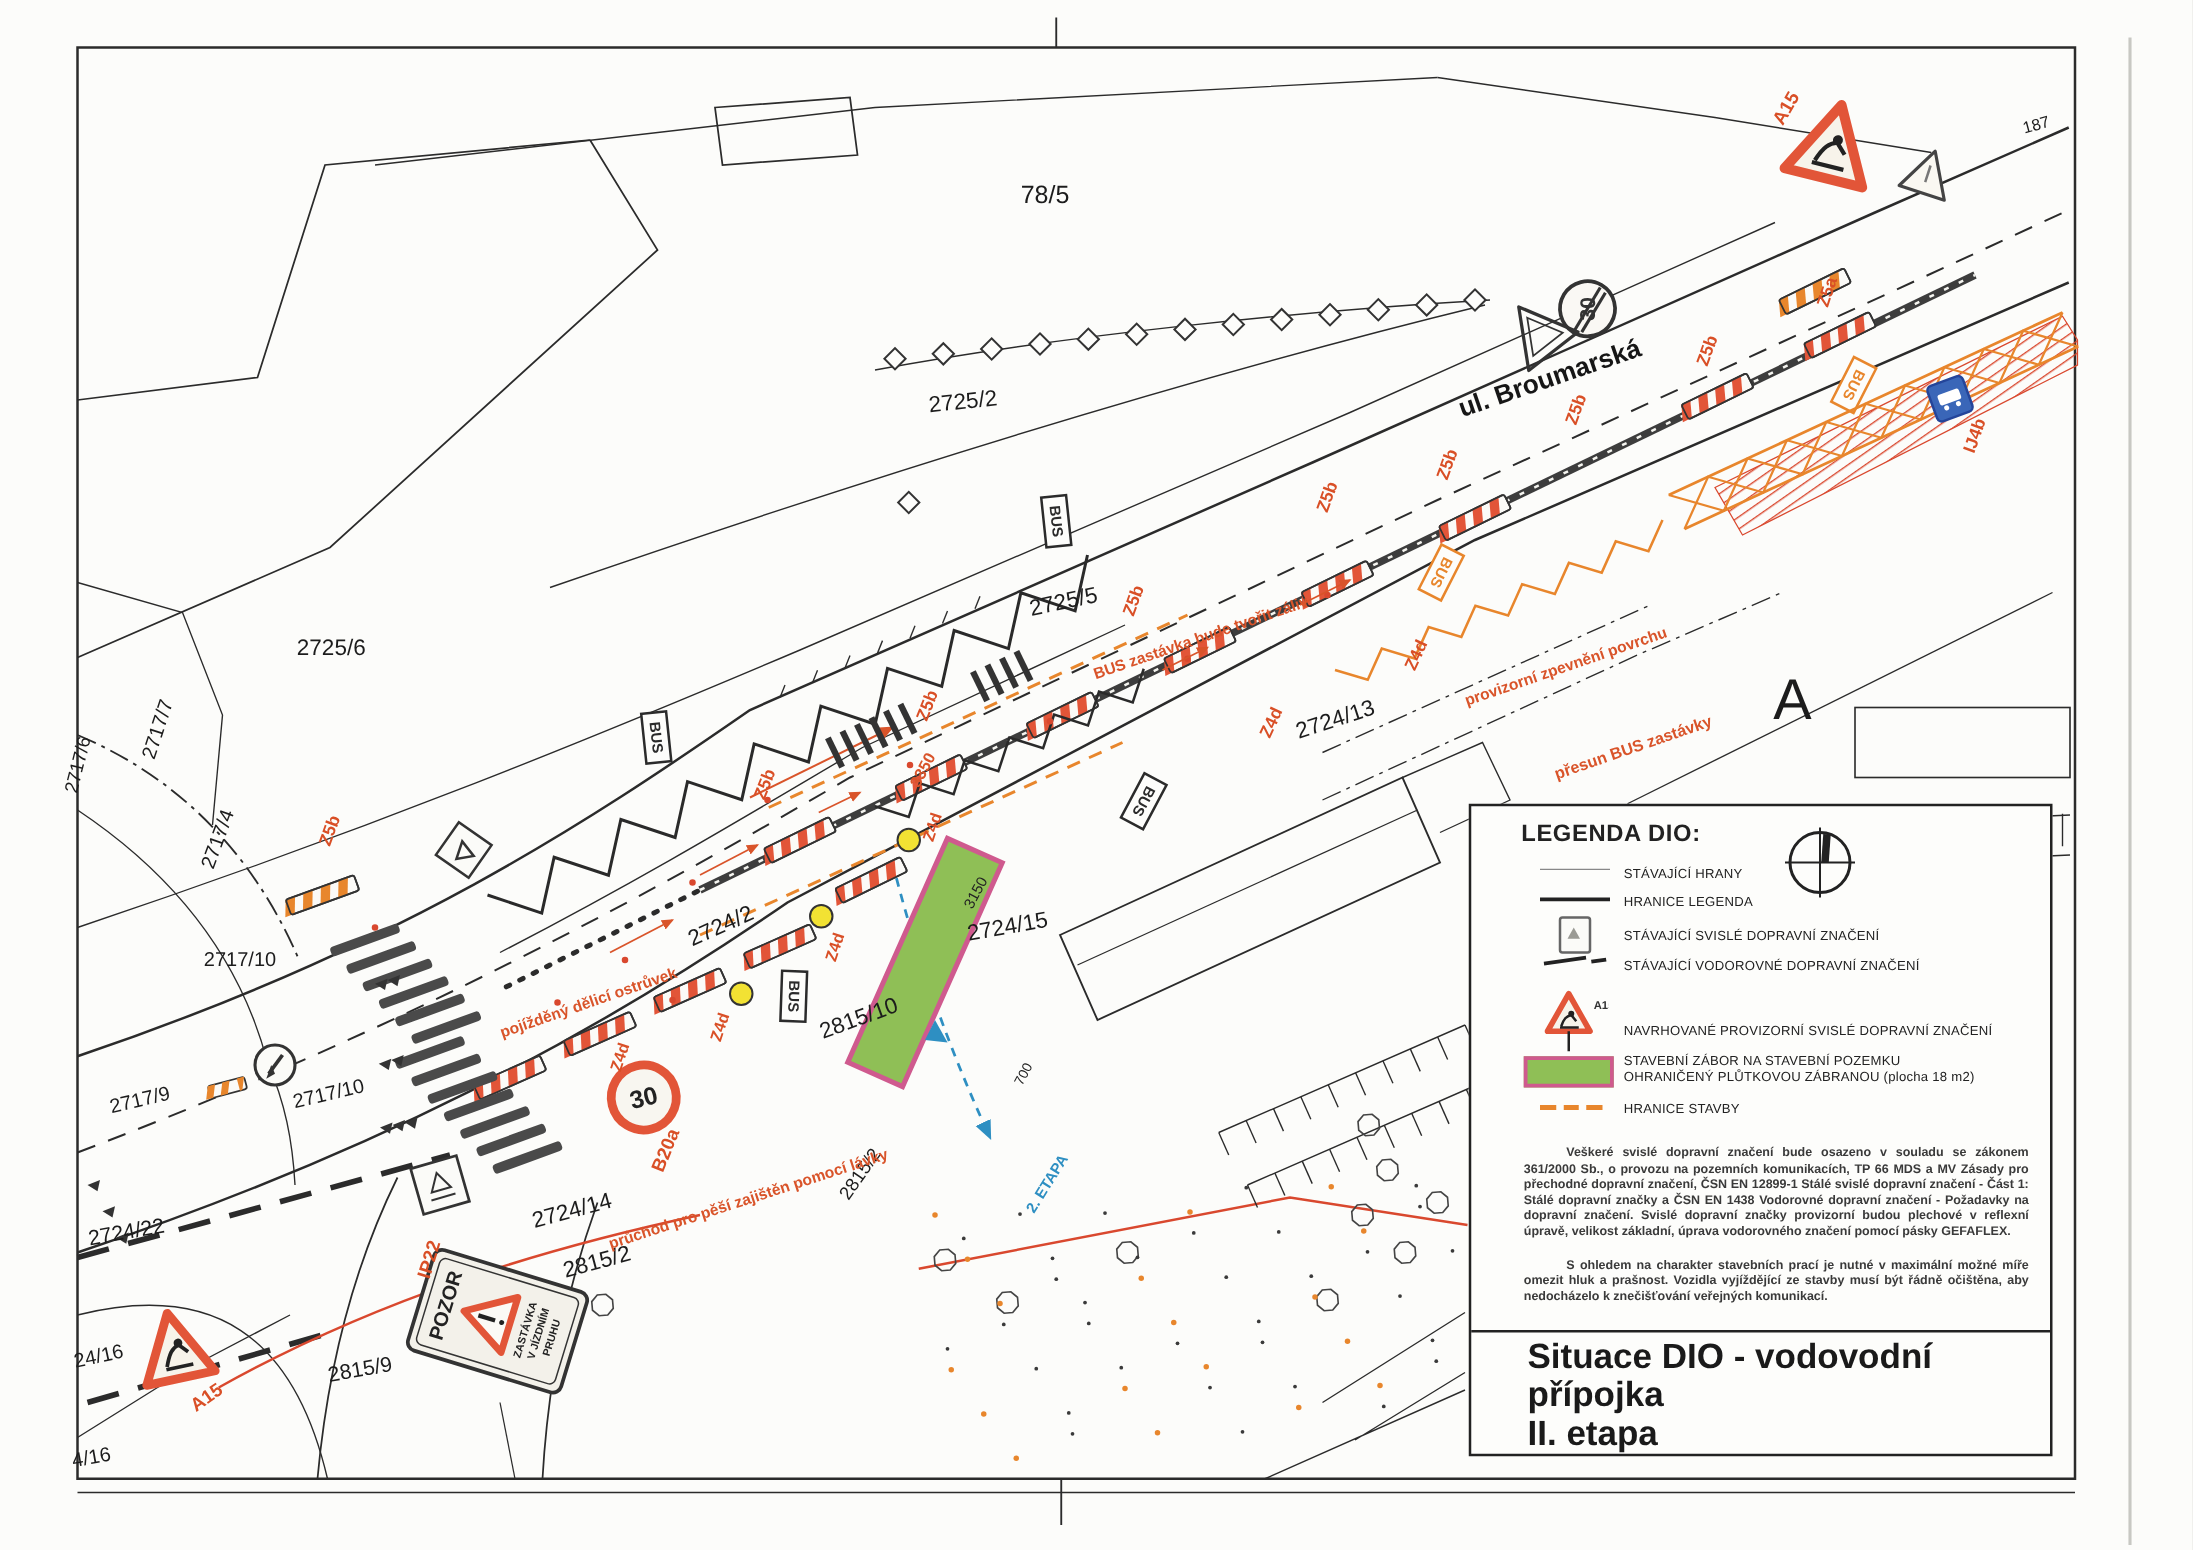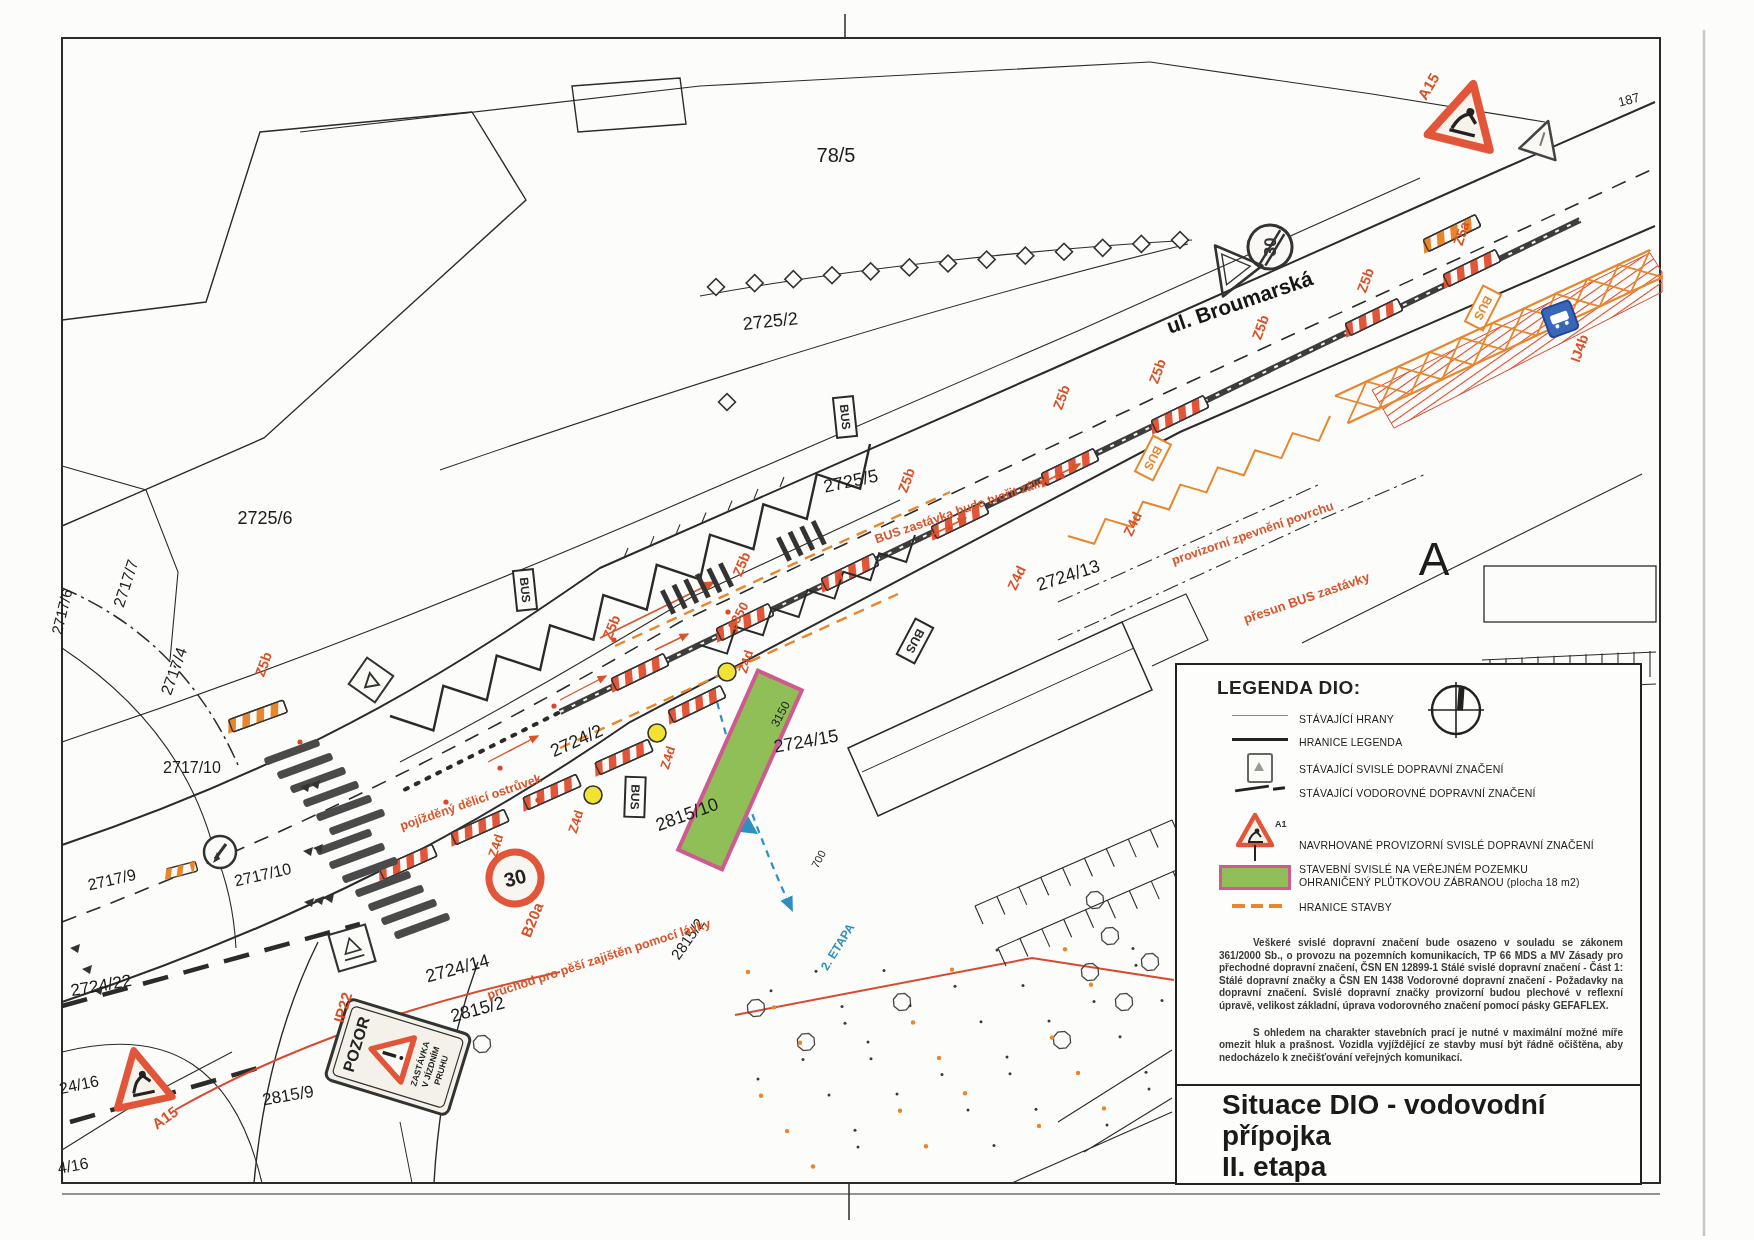--- a/index.html
+++ b/index.html
@@ -7,21 +7,21 @@
         font-family:"Liberation Sans",sans-serif;}
   svg text{font-family:"Liberation Sans",sans-serif;}
   .lbl-parcel{fill:#1c1c1c;}
   .lbl-code{fill:#d94f26;font-weight:bold;}
   .lbl-note{fill:#d9542a;font-weight:bold;}
   .lbl-dim{fill:#222;}
   .lbl-dim-o{fill:#d9542a;font-weight:bold;}
   .lbl-blue{fill:#2e8fc2;font-weight:bold;}
   .street{fill:#161616;font-weight:bold;}
   
-  .legend{position:absolute;left:1175px;top:663px;width:467px;height:522px;background:#fdfdfb;
+  .legend{position:absolute;left:1175px;top:643px;width:467px;height:522px;background:#fdfdfb;
           border:2px solid #222;box-sizing:border-box;z-index:5;color:#222;}
   .lg-head{position:absolute;left:40px;top:12px;font-size:19px;font-weight:bold;letter-spacing:.5px;}
   .lg-row{position:absolute;left:0;width:460px;}
   .lg-sym{position:absolute;left:55px;width:56px;display:flex;align-items:center;justify-content:center;}
   .lg-lab{position:absolute;left:122px;font-size:10.5px;font-weight:normal;letter-spacing:.2px;line-height:13px;}
   .lg-line1{width:56px;border-top:1px solid #888;}
   .lg-line2{width:56px;border-top:3px solid #222;}
   .lg-signbox{width:22px;height:26px;border:2px solid #666;border-radius:3px;position:relative;background:#fbfbf8;}
   .lg-signbox:after{content:"";position:absolute;left:5px;top:7px;border-left:5px solid transparent;
      border-right:5px solid transparent;border-bottom:9px solid #9a9a94;}
@@ -628,21 +628,21 @@
         <path d="M16,30 C18,24 20,22 24,21 L28,26 M15,31 L30,31 M22,34 L22,50" stroke="#222" stroke-width="2" fill="none"></path>
         <text x="42" y="16" font-size="9" fill="#333" font-weight="bold">A15</text>
       </svg>
     </div>
     <div class="lg-lab" style="top:22px">NAVRHOVANÉ PROVIZORNÍ SVISLÉ DOPRAVNÍ ZNAČENÍ</div>
   </div>
   <div class="lg-row" style="top:198px">
     <div class="lg-sym" style="top:2px;left:38px;width:80px">
           <div class="lg-green"></div>
         </div>
-    <div class="lg-lab">STAVEBNÍ SVISLÉ NA VEŘEJNÉM POZEMKU</div>
+    <div class="lg-lab">STAVEBNÍ ZÁBOR NA STAVEBNÍ POZEMKU</div>
     <div class="lg-lab" style="top:13px">OHRANIČENÝ PLŮTKOVOU ZÁBRANOU (plocha 18 m2)</div>
   </div>
   <div class="lg-row" style="top:236px">
     <div class="lg-sym" style="top:3px">
           <div class="lg-odash"></div>
           <div class="lg-odash"></div>
           <div class="lg-odash"></div>
         </div>
     <div class="lg-lab">HRANICE STAVBY</div>
   </div>

